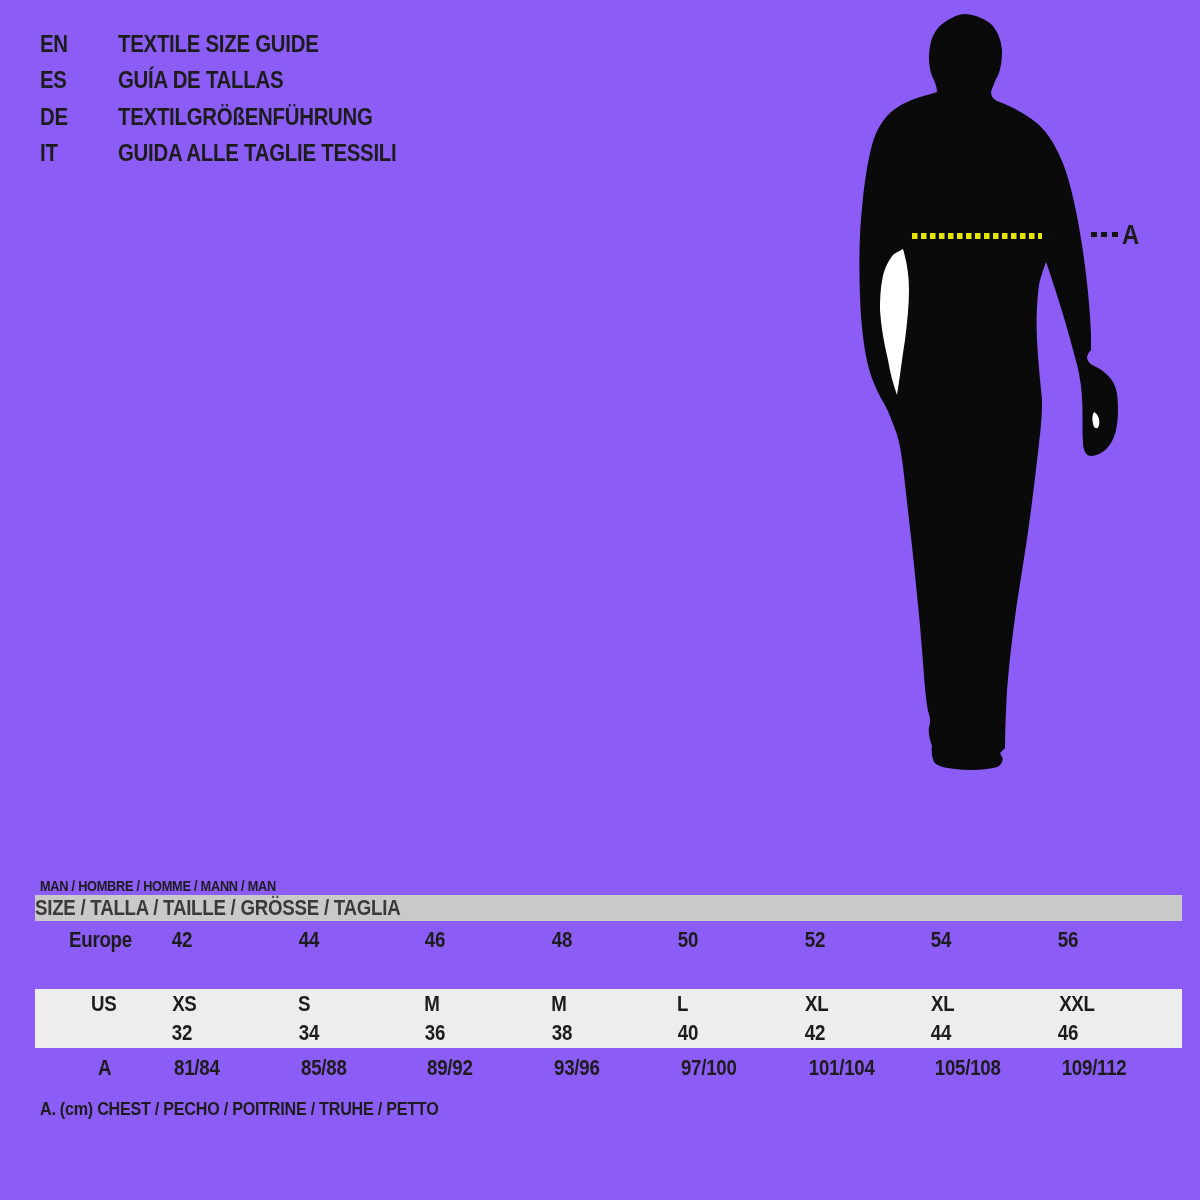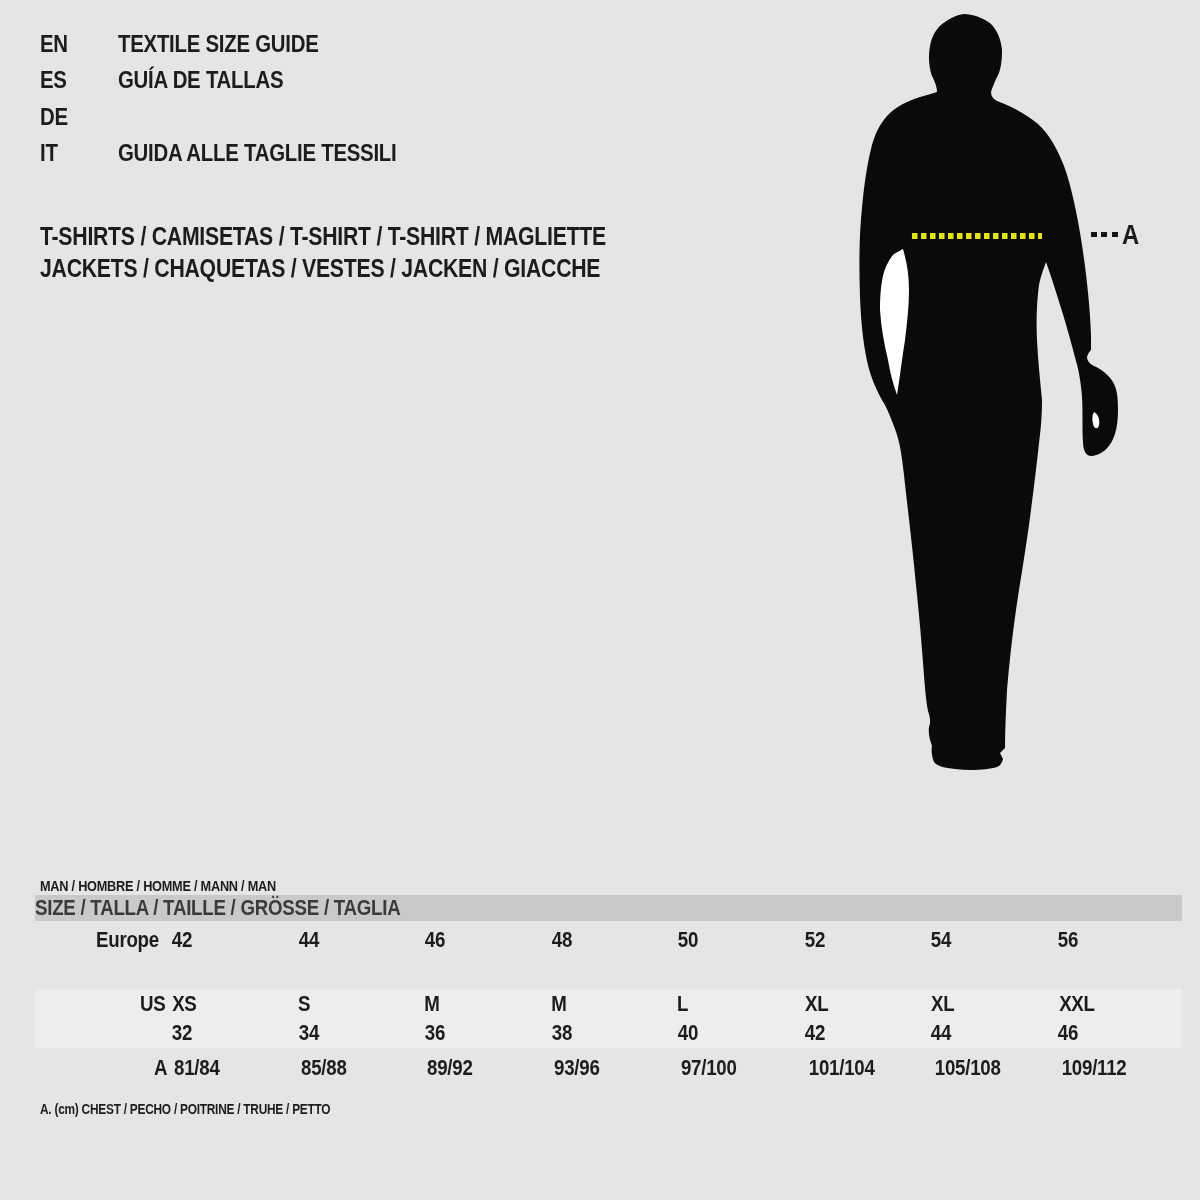--- a/index.html
+++ b/index.html
@@ -1,16 +1,16 @@
 <!DOCTYPE html>
 <html><head>
 <meta charset="utf-8">
 <style>
   html,body{margin:0;padding:0;background:#fff;}
-  #page{position:relative;width:1200px;height:1200px;background:#e5e5e5;overflow:hidden;
+  #page{position:relative;width:1200px;height:1200px;background:#8b5cf6;overflow:hidden;
         font-family:"Liberation Sans",sans-serif;font-weight:bold;color:#1c1c1c;}
   .cond{display:inline-block;transform:scaleX(.85);transform-origin:0 50%;letter-spacing:-.3px;white-space:nowrap;}
   .condc{display:inline-block;transform:scaleX(.85);transform-origin:50% 50%;letter-spacing:-.3px;white-space:nowrap;}
 
   
   #langs{position:absolute;left:40px;top:26px;}
   .lang-row{height:36.4px;font-size:24px;line-height:36.4px;}
   .lang-code{position:absolute;left:0;width:70px;}
   .lang-label{position:absolute;left:78px;}
   .lang-row{position:relative;width:500px;}
@@ -26,51 +26,48 @@
   #fig-a{position:absolute;left:1122px;top:219px;font-size:28px;}
 
   
   #man-title{position:absolute;left:40px;top:874px;font-size:15px;line-height:24px;}
   #size-table{position:absolute;left:35px;top:895px;width:1147px;}
   #table-header{height:26px;background:#c9c9c9;color:#3a3a3a;font-size:22px;
      display:flex;align-items:center;box-sizing:border-box;}
   .t-row{display:grid;grid-template-columns:135px repeat(8,1fr);align-items:center;font-size:22px;}
   .t-row.shaded{background:#ededed;}
   .r0{height:37px;} .r1{height:29.5px;margin-top:31px;} .r2{height:29.5px;} .r3{height:39px;}
-  .t-label{padding-left:7px;text-align:right;}
+  .t-label{padding-left:7px;text-align:center;}
   .t-cell{}
-  #footnote{position:absolute;left:40px;top:1096px;font-size:14px;line-height:26px;}
+  #footnote{position:absolute;left:40px;top:1096px;font-size:19px;line-height:26px;}
 </style>
 </head>
 <body>
 
 <div id="page">
 
   <div id="langs">
     <div class="lang-row">
       <span class="lang-code"><span class="cond">EN</span></span>
       <span class="lang-label"><span class="cond">TEXTILE SIZE GUIDE</span></span>
     </div>
     <div class="lang-row">
       <span class="lang-code"><span class="cond">ES</span></span>
       <span class="lang-label"><span class="cond">GUÍA DE TALLAS</span></span>
     </div>
     <div class="lang-row">
       <span class="lang-code"><span class="cond">DE</span></span>
+      <span class="lang-label"><span class="cond">TEXTILGRÖßENFÜHRUNG</span></span>
     </div>
     <div class="lang-row">
       <span class="lang-code"><span class="cond">IT</span></span>
       <span class="lang-label"><span class="cond">GUIDA ALLE TAGLIE TESSILI</span></span>
     </div>
   </div>
 
-  <div id="cats">
-    <div class="cat-line"><span class="cond">T-SHIRTS / CAMISETAS / T-SHIRT / T-SHIRT / MAGLIETTE</span></div>
-    <div class="cat-line"><span class="cond">JACKETS / CHAQUETAS / VESTES / JACKEN / GIACCHE</span></div>
-  </div>
 
   <svg id="fig-svg" viewBox="0 0 300 775" xmlns="http://www.w3.org/2000/svg">
     <path fill="#0a0a0a" d="
       M120,9
       C131,10 141,14 147,20 C153,27 156,35 157,45 C157,56 156,66 151,74
       C149,79 147,83 146,87 C146,91 148,94 152,96
       C166,101 181,109 193,119 C204,129 212,143 219,161
       C226,180 232,208 237,240 C241,266 245,300 246,330 L246,345
       C243,348 242,351 242,353 C243,357 245,359 249,361
       C256,364 264,370 268,377 C272,384 273,392 273,405

